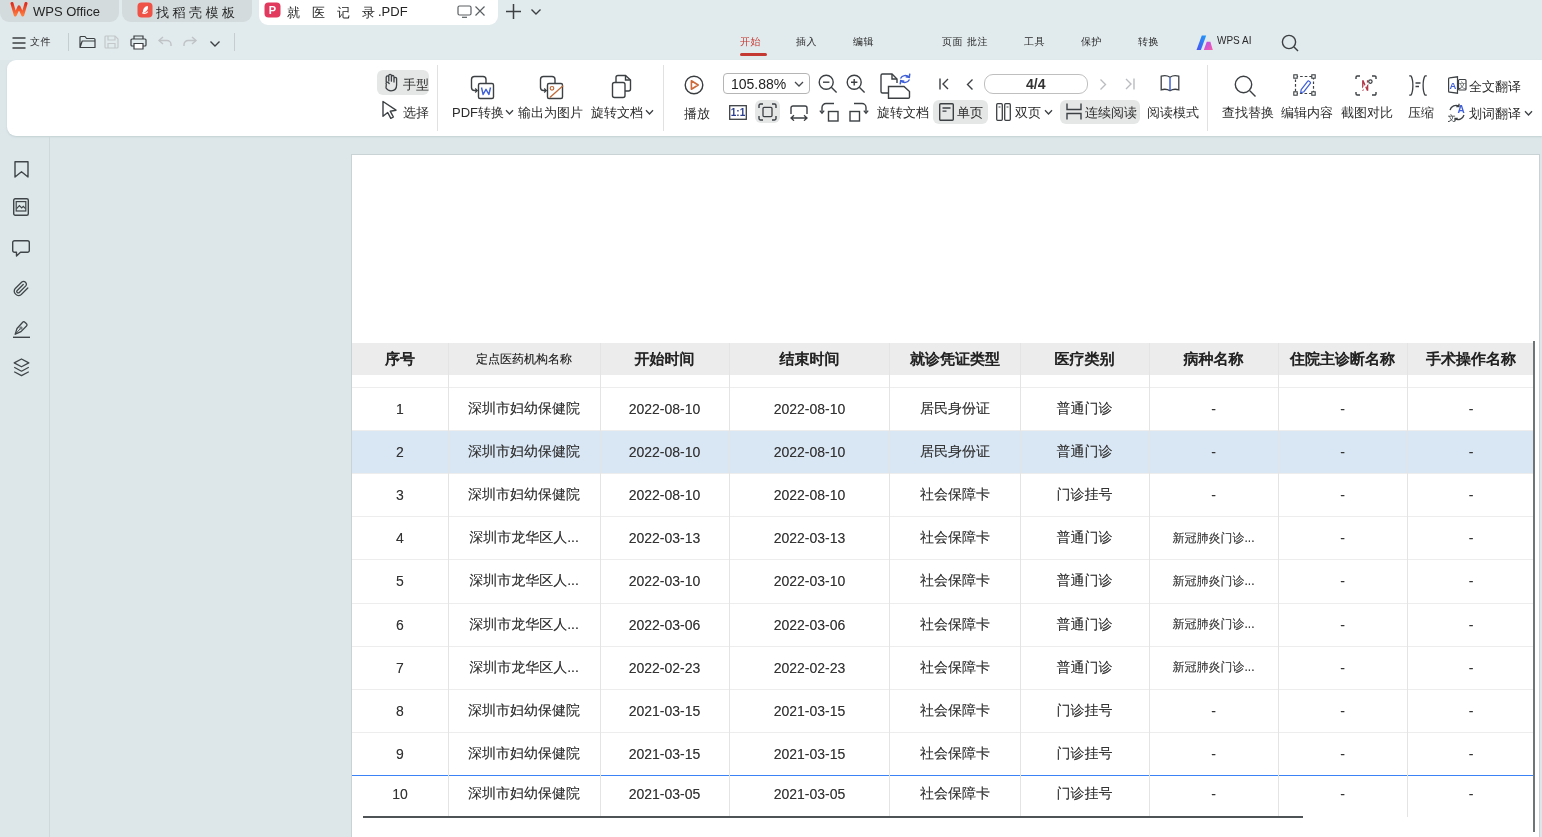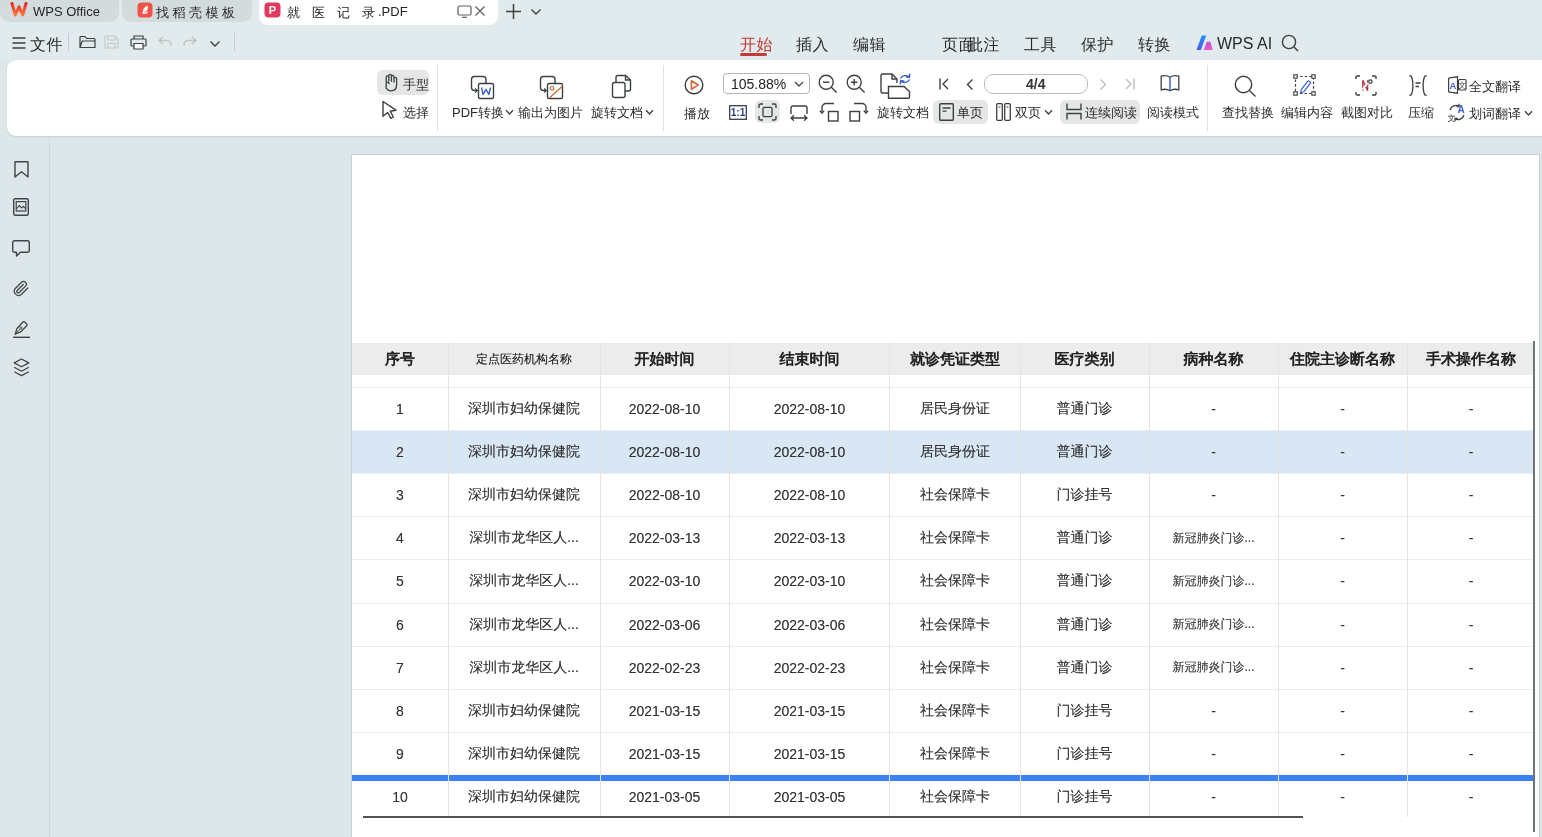--- a/index.html
+++ b/index.html
@@ -7,21 +7,21 @@
   body { font-family:"Liberation Sans", sans-serif; position:relative; background:#dde7ea; }
   .abs { position:absolute; }
   
   #top { position:absolute; left:0; top:0; width:1542px; height:60px; background:#e1eaed; }
   .tab { position:absolute; top:0; height:22px; background:#d3dbdd; border-radius:0 0 0 0; }
   .tab1 { left:0; width:119px; border-radius:0 0 9px 9px; }
   .tab2 { left:122px; width:130px; border-radius:9px 9px 9px 9px; border-top-left-radius:0; border-top-right-radius:0; }
   .tab3 { left:259px; width:239px; height:25px; background:#ffffff; border-radius:0 0 9px 9px; }
   .tabtxt { position:absolute; font-size:13px; color:#242424; top:4px; }
   
-  .menu-item { position:absolute; top:35px; font-size:16px; color:#2a2a2a; letter-spacing:0.5px;}
+  .menu-item { position:absolute; top:35px; font-size:10px; color:#2a2a2a; letter-spacing:0.5px;}
   .mi-active { color:#c43931; }
   .mi-line { position:absolute; top:53px; height:3px; background:#c43931; border-radius:2px; }
   .vsep-m { position:absolute; top:33px; width:1px; height:18px; background:#c6cdd0; }
   
   #toolbar { position:absolute; left:7px; top:60px; width:1535px; height:76px; background:#ffffff; border-radius:9px 0 0 9px; box-shadow:0 1px 2px rgba(130,150,155,0.28); }
   .tsep { position:absolute; top:65px; width:1px; height:66px; background:#e1e1e1; }
   .tlabel { position:absolute; font-size:13px; color:#2b2b2b; white-space:nowrap; }
   .graybtn { position:absolute; background:#e5e6e6; border-radius:6px; }
   
   #sep-side { position:absolute; left:49px; top:137px; width:1px; height:700px; background:#cfd8da; }
@@ -478,21 +478,21 @@
 <div class="cell c0">9</div>
 <div class="cell c1">深圳市妇幼保健院</div>
 <div class="cell c2">2021-03-15</div>
 <div class="cell c3">2021-03-15</div>
 <div class="cell c4">社会保障卡</div>
 <div class="cell c5">门诊挂号</div>
 <div class="cell c6">-</div>
 <div class="cell c7">-</div>
 <div class="cell c8">-</div>
 </div>
-<div class="trow" style="top:431.9px; height:38px; background:#ffffff; border-top:6px solid #3b82f6;align-items:center;">
+<div class="trow" style="top:431.9px; height:38px; background:#ffffff; border-top:1px solid #3b82f6;align-items:center;">
 <div class="cell c0">10</div>
 <div class="cell c1">深圳市妇幼保健院</div>
 <div class="cell c2">2021-03-05</div>
 <div class="cell c3">2021-03-05</div>
 <div class="cell c4">社会保障卡</div>
 <div class="cell c5">门诊挂号</div>
 <div class="cell c6">-</div>
 <div class="cell c7">-</div>
 <div class="cell c8">-</div>
 </div>

